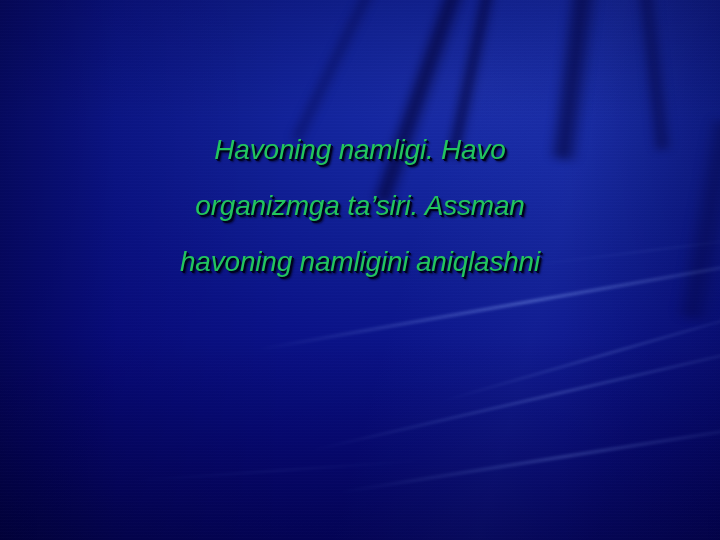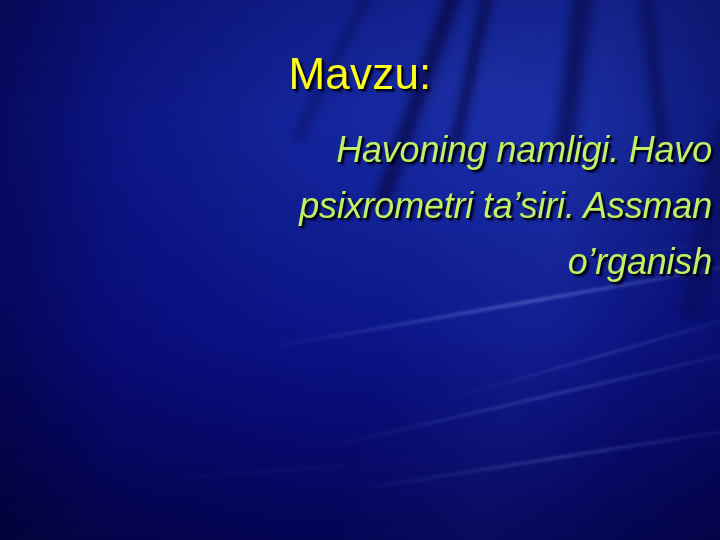--- a/index.html
+++ b/index.html
@@ -128,32 +128,31 @@
     white-space: nowrap;
   }
 
   .body-block {
     position: absolute;
     left: 8px;
     right: 8px;
     top: 122px;
   }
   .body-line {
-    font-size: 36px;
+    font-size: 28px;
     line-height: 56px;
     font-style: italic;
     font-weight: 400;
     letter-spacing: -0.2px;
-    color: #bef264;
+    color: #22c55e;
     text-shadow:
        2px 2px 0 rgba(0,0,28,0.92),
        3px 3px 2px rgba(0,0,24,0.62),
        1px 1px 0 rgba(0,0,30,0.8);
     white-space: nowrap;
-    text-align: right;
   }
 </style>
 </head>
 <body>
 
 <div id="slide">
 
   <div class="bg-layer bg-base"></div>
   <div class="bg-layer bg-wedge"></div>
   <div class="bg-layer bg-vert"></div>
@@ -174,22 +173,21 @@
     <div class="streak-light sl3"></div>
     <div class="streak-light sl4"></div>
     <div class="streak-light sl5"></div>
     <div class="streak-light sl6"></div>
   </div>
 
   <div class="bg-layer bg-noise"></div>
 
   <div class="content">
 
-    <div class="slide-title">Mavzu:</div>
 
     <div class="body-block">
       <div class="body-line">Havoning namligi. Havo</div>
-      <div class="body-line">psixrometri ta’siri. Assman</div>
-      <div class="body-line">o’rganish</div>
+      <div class="body-line">organizmga ta’siri. Assman</div>
+      <div class="body-line">havoning namligini aniqlashni</div>
     </div>
 
   </div>
 </div>
 
 </body></html>

